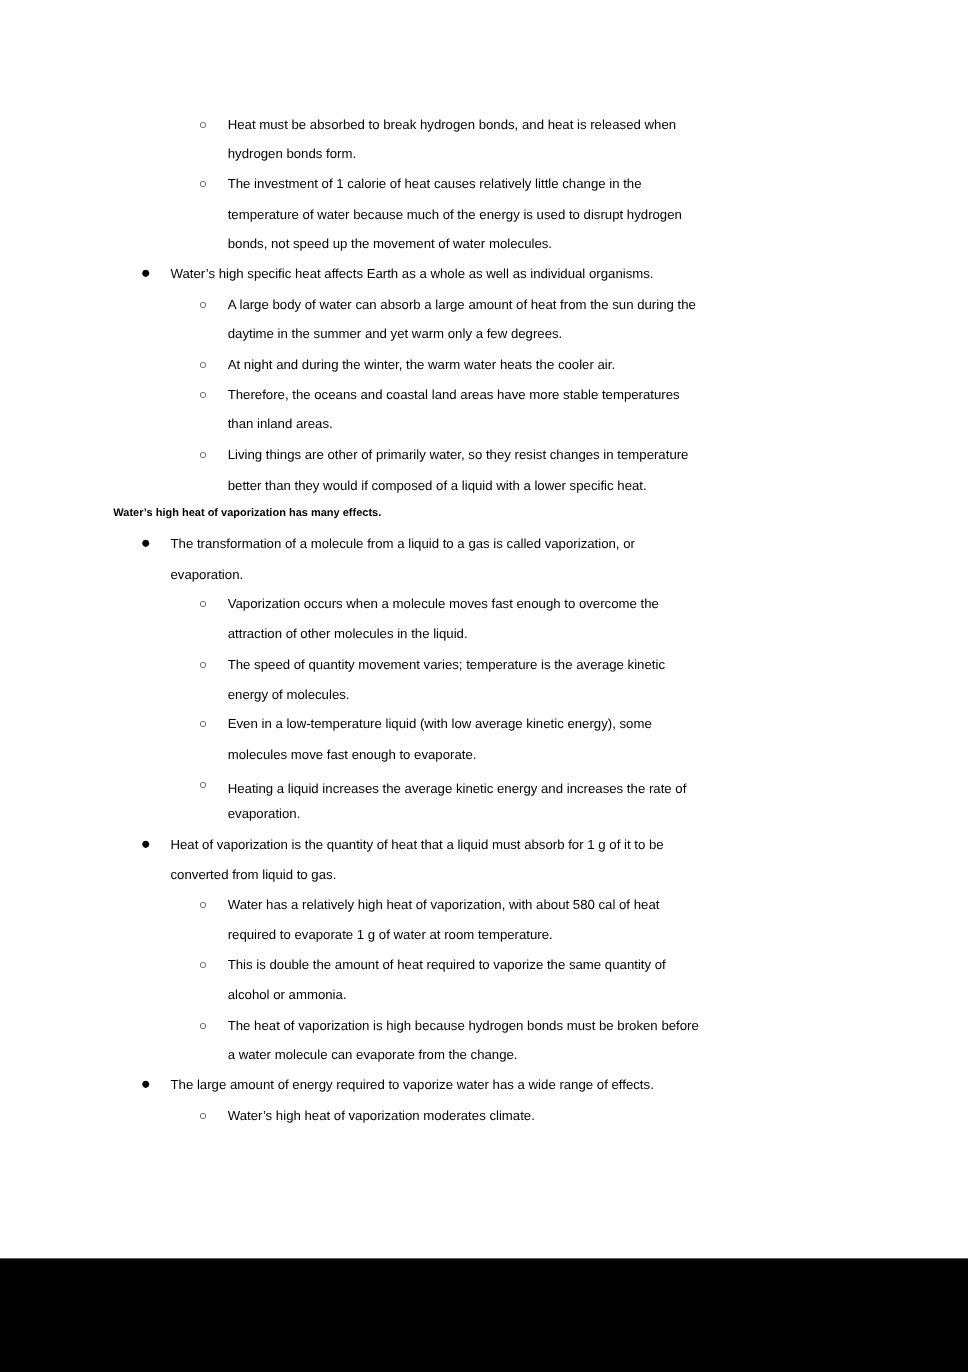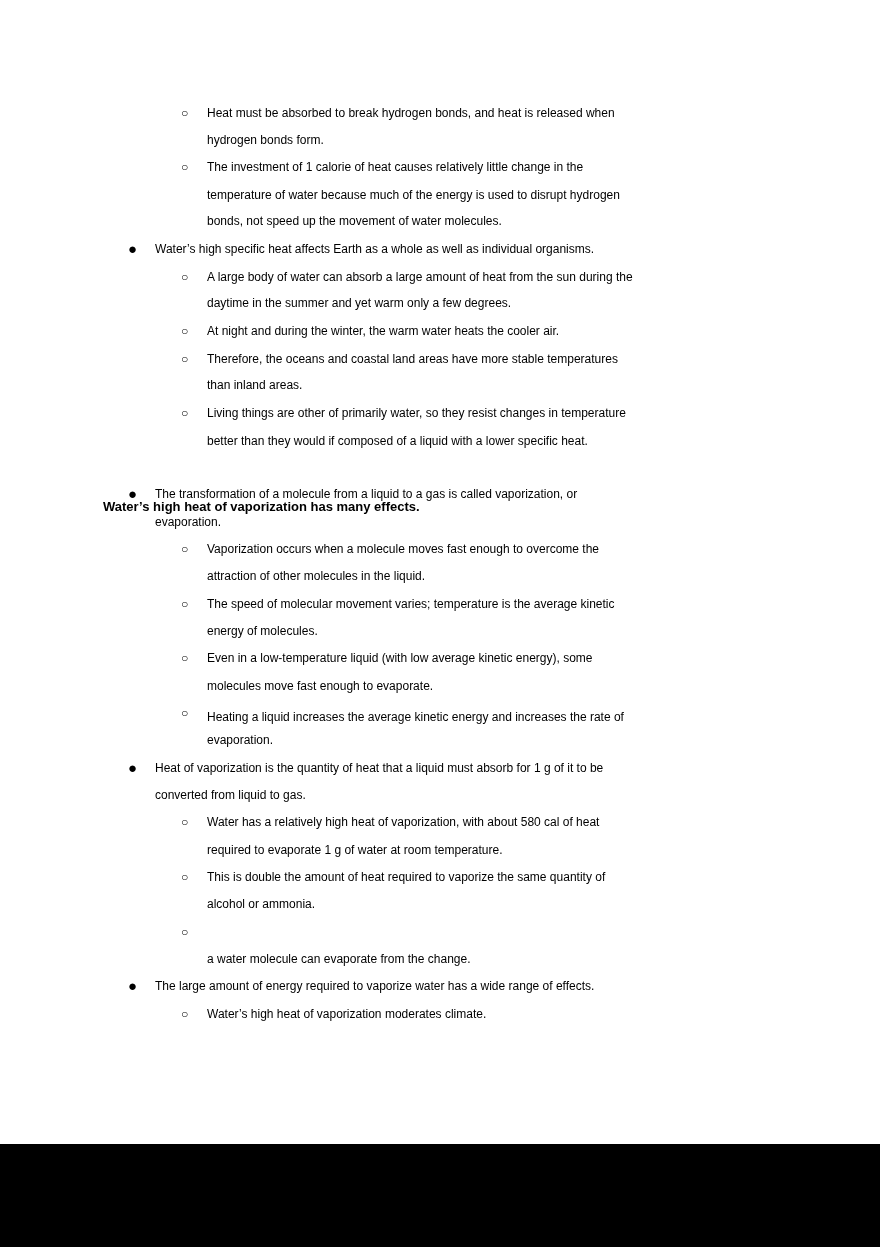--- a/index.html
+++ b/index.html
@@ -9,21 +9,21 @@
   }
   .page { position: absolute; left: 0; top: 0; width: 880px; height: 1144px; background: #fff; }
   .black-band { position: absolute; left: 0; top: 1144px; width: 880px; height: 103px; background: #000; }
   .line {
     position: absolute; font-size: 12px; line-height: 20px; white-space: nowrap;
   }
   .b1 { left: 155px; }
   .b2 { left: 207px; }
   .bullet1 { position: absolute; left: 128px; font-size: 15px; line-height: 20px; }
   .bullet2 { position: absolute; left: 181px; font-size: 12px; line-height: 20px; }
-  .heading { position: absolute; left: 103px; font-weight: bold; font-size: 13px; line-height: 20px; white-space: nowrap; margin-top: 40px; }
+  .heading { position: absolute; left: 103px; font-weight: bold; font-size: 10px; line-height: 20px; white-space: nowrap; }
 </style>
 </head>
 <body>
 
 <div class="page">
 
   <span class="bullet2" style="top:103px">○</span>
   <div class="line b2" style="top:103px">Heat must be absorbed to break hydrogen bonds, and heat is released when</div>
   <div class="line b2" style="top:130px">hydrogen bonds form.</div>
 
@@ -54,21 +54,21 @@
 
   <span class="bullet1" style="top:484px">●</span>
   <div class="line b1" style="top:484px">The transformation of a molecule from a liquid to a gas is called vaporization, or</div>
   <div class="line b1" style="top:512px">evaporation.</div>
 
   <span class="bullet2" style="top:539px">○</span>
   <div class="line b2" style="top:539px">Vaporization occurs when a molecule moves fast enough to overcome the</div>
   <div class="line b2" style="top:566px">attraction of other molecules in the liquid.</div>
 
   <span class="bullet2" style="top:594px">○</span>
-  <div class="line b2" style="top:594px">The speed of molecular movement varies; temperature is the average kinetic</div>
+  <div class="line b2" style="top:594px">The speed of quantity movement varies; temperature is the average kinetic</div>
   <div class="line b2" style="top:621px">energy of molecules.</div>
 
   <span class="bullet2" style="top:648px">○</span>
   <div class="line b2" style="top:648px">Even in a low-temperature liquid (with low average kinetic energy), some</div>
   <div class="line b2" style="top:676px">molecules move fast enough to evaporate.</div>
 
   <span class="bullet2" style="top:703px">○</span>
   <div class="line b2" style="top:707px">Heating a liquid increases the average kinetic energy and increases the rate of</div>
   <div class="line b2" style="top:730px">evaporation.</div>
 
@@ -78,20 +78,21 @@
 
   <span class="bullet2" style="top:812px">○</span>
   <div class="line b2" style="top:812px">Water has a relatively high heat of vaporization, with about 580 cal of heat</div>
   <div class="line b2" style="top:840px">required to evaporate 1 g of water at room temperature.</div>
 
   <span class="bullet2" style="top:867px">○</span>
   <div class="line b2" style="top:867px">This is double the amount of heat required to vaporize the same quantity of</div>
   <div class="line b2" style="top:894px">alcohol or ammonia.</div>
 
   <span class="bullet2" style="top:922px">○</span>
+  <div class="line b2" style="top:922px">The heat of vaporization is high because hydrogen bonds must be broken before</div>
   <div class="line b2" style="top:949px">a water molecule can evaporate from the change.</div>
 
   <span class="bullet1" style="top:976px">●</span>
   <div class="line b1" style="top:976px">The large amount of energy required to vaporize water has a wide range of effects.</div>
 
   <span class="bullet2" style="top:1004px">○</span>
   <div class="line b2" style="top:1004px">Water’s high heat of vaporization moderates climate.</div>
 </div>
 
 <div class="black-band"></div>

